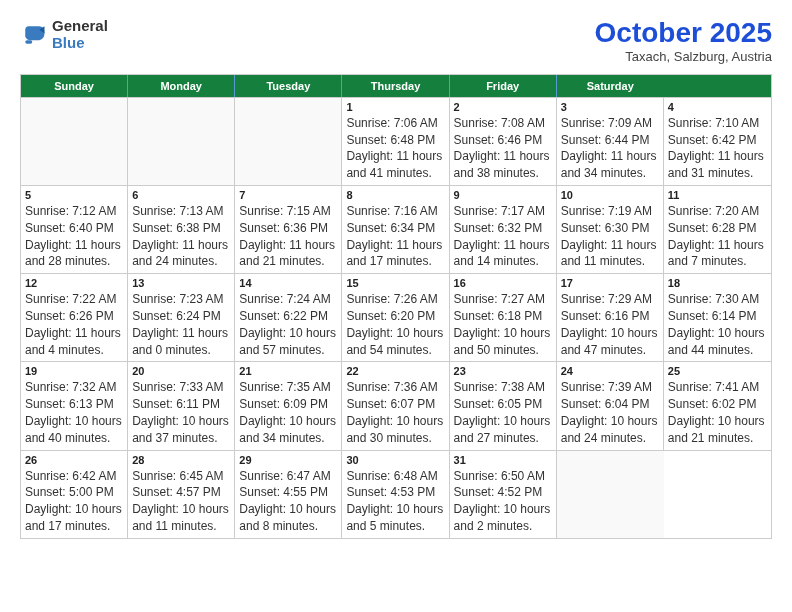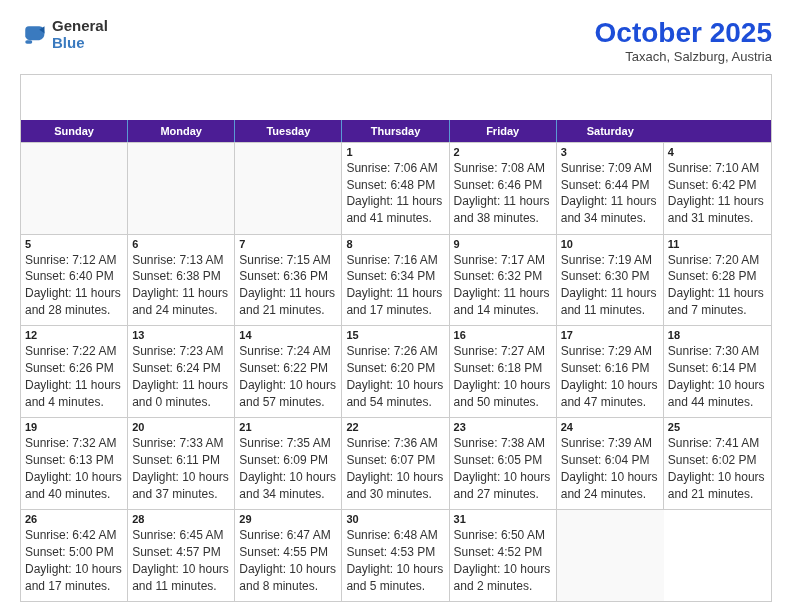--- a/index.html
+++ b/index.html
@@ -5,21 +5,21 @@
     * { margin: 0; padding: 0; box-sizing: border-box; }
     body {
       font-family: Arial, sans-serif;
       background: #fff;
       width: 792px;
       height: 612px;
       overflow: hidden;
     }
     .page {
       width: 792px;
-      height: 612px;
+      height: 496px;
       padding: 18px 20px 10px 20px;
       display: flex;
       flex-direction: column;
     }
     .header {
       display: flex;
       justify-content: space-between;
       align-items: flex-start;
       margin-bottom: 10px;
     }
@@ -62,22 +62,21 @@
     }
     .calendar {
       flex: 1;
       display: flex;
       flex-direction: column;
       border: 1px solid #ccc;
     }
     .cal-header {
       display: grid;
       grid-template-columns: repeat(7, 1fr);
-      background: #4c1d95;
-      margin-top: 45px;
+      background: #15803d;
     }
     .cal-header-cell {
       color: #fff;
       font-size: 11px;
       font-weight: bold;
       text-align: center;
       padding: 5px 2px;
       border-right: 1px solid #5a9ad4;
     }
     .cal-header-cell:last-child { border-right: none; }

